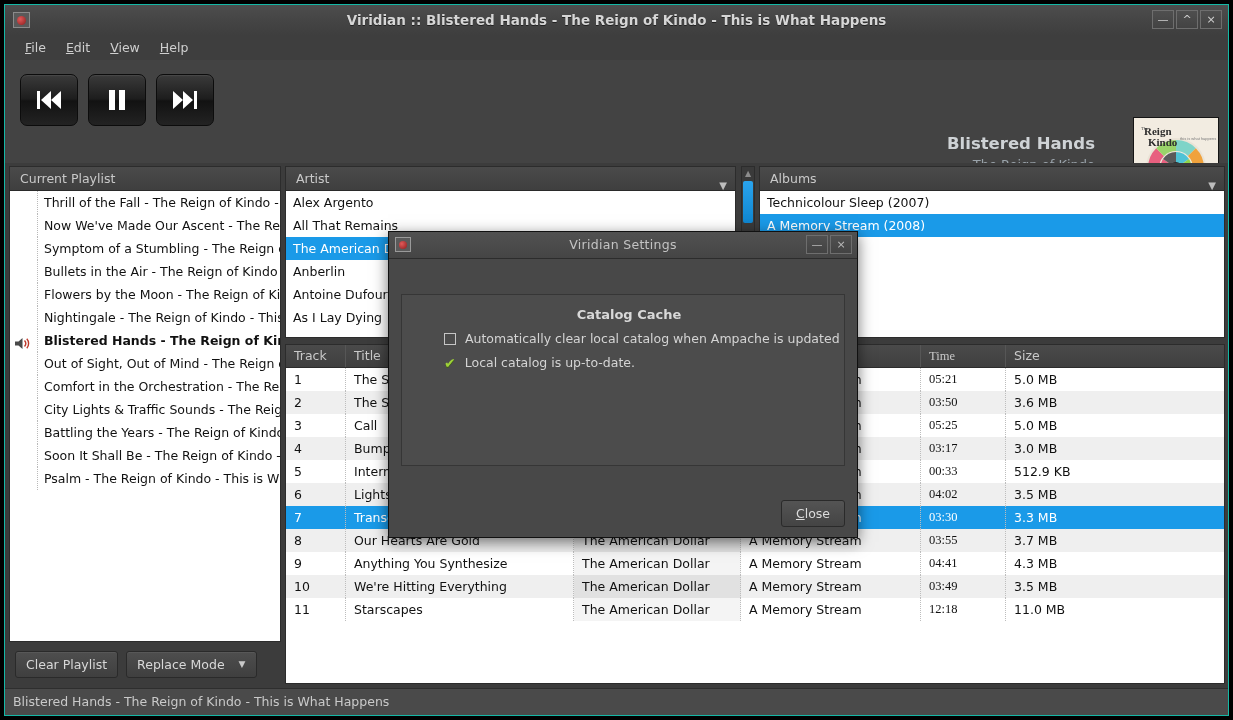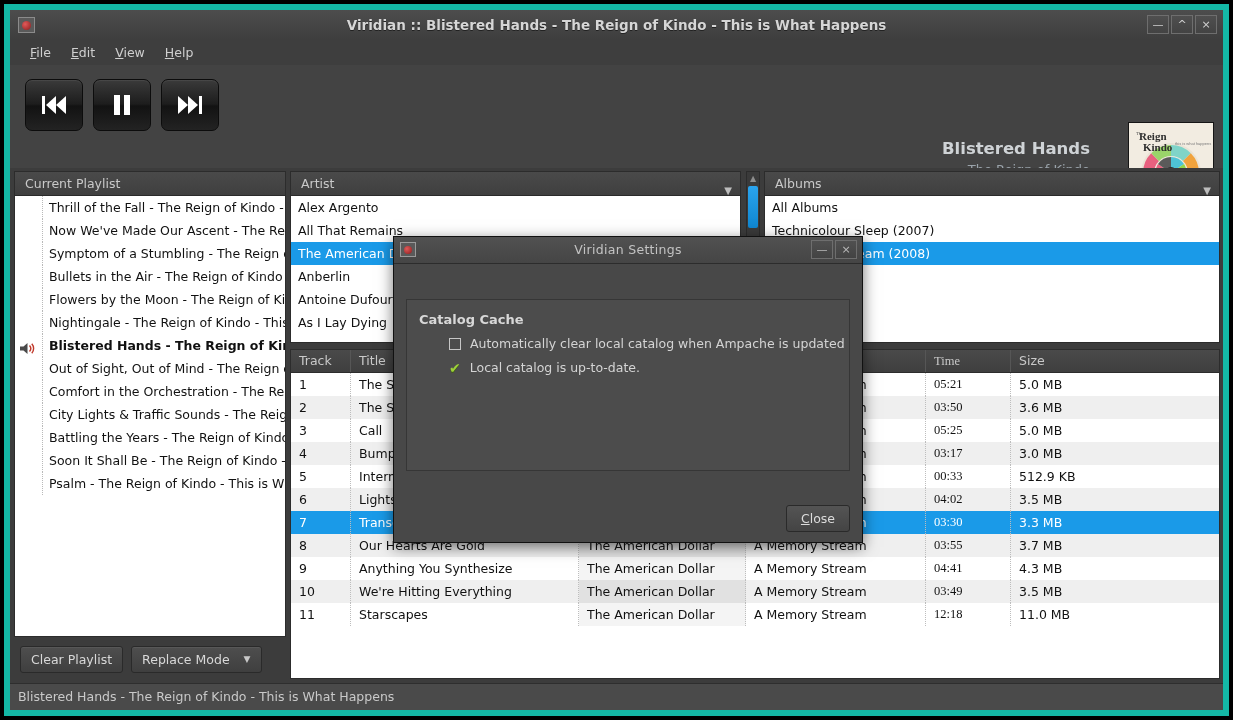--- a/index.html
+++ b/index.html
@@ -9,21 +9,21 @@
     font-family:"DejaVu Sans","Liberation Sans",sans-serif;
     font-size:12px;
     -webkit-font-smoothing:antialiased;
   }
   #app{position:relative;width:1233px;height:720px;background:#000;}
 
   
   .win{
     position:absolute;left:4px;top:4px;width:1225px;height:712px;
     background:#3c3c3c;
-    border:6px solid #14b8a6;
+    border:1px solid #14b8a6;
     box-sizing:border-box;
   }
   
   .titlebar{
     position:absolute;left:0;top:0;right:0;height:30px;
     background:linear-gradient(to bottom,#4d4d4d 0%,#454545 50%,#3e3e3e 100%);
     border-bottom:1px solid #2b2b2b;
   }
   .tb-icon{
     position:absolute;left:8px;top:7px;width:17px;height:16px;
@@ -271,21 +271,21 @@
     box-sizing:border-box;
   }
   .tab.active{
     background:#575757;border-top:2px solid #1a9ae8;color:#e2e2e2;
     padding-top:3px;
   }
   .frame{
     position:absolute;left:12px;top:62px;right:12px;height:172px;
     border:1px solid #363636;background:#4c4c4c;box-sizing:border-box;
   }
-  .grp-title{color:#d8d8d8;font-size:13px;font-weight:bold;margin:12px 0 8px 12px;}
+  .grp-title{color:#d8d8d8;font-size:13px;font-weight:bold;margin:12px 0 8px 12px;text-align:center;}
   .opt{display:flex;align-items:center;gap:9px;margin:9px 0 0 26px;padding-left:16px;}
   .opt .box{
     width:12px;height:12px;background:#4c4c4c;border:1px solid #c6c6c6;box-sizing:border-box;
   }
   .opt .lbl{color:#d4d4d4;font-size:12.5px;}
   .opt .chk{color:#9ed13a;font-size:14px;font-weight:bold;line-height:12px;
     text-shadow:0 1px 0 #3f5e12;}
   .dlg-foot{position:absolute;right:12px;bottom:10px;}
   .close-btn{
     background:linear-gradient(to bottom,#545454,#444);
@@ -495,21 +495,20 @@
           <div class="up">▲</div>
           <div class="thumb"></div>
         </div>
 
         <div class="album-pane">
           <div class="pane-head">
             <span>Albums</span>
             <span class="sortarrow">▼</span>
           </div>
           <div class="list-body" id="album-body">
-              <div class="lrow">All Albums</div>
               <div class="lrow">Technicolour Sleep (2007)</div>
               <div class="lrow sel">A Memory Stream (2008)</div>
             </div>
         </div>
 
         <div class="tracks">
           <div class="tbl-head" id="track-head">
               <div class="th c-track">Track</div>
               <div class="th c-title">Title</div>
               <div class="th c-artist">Artist</div>

